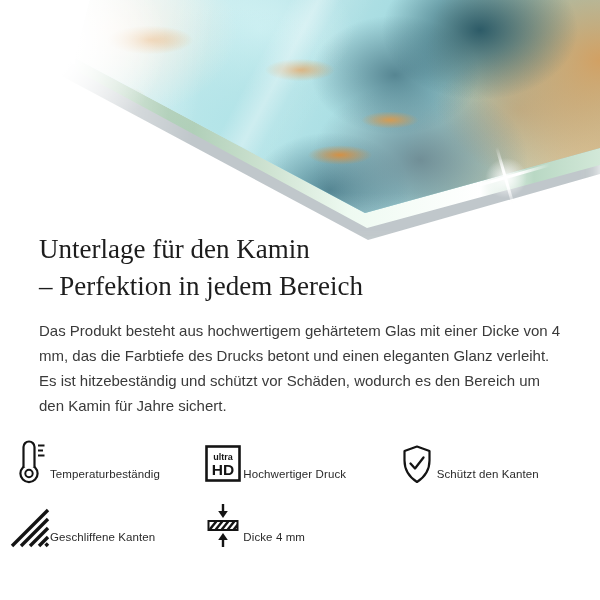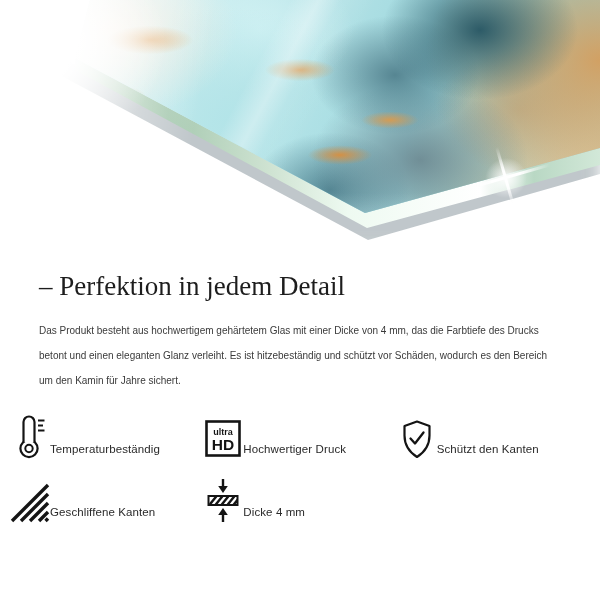--- a/index.html
+++ b/index.html
@@ -61,21 +61,21 @@
     background:linear-gradient(to right,transparent,#fff 35%,#fff 65%,transparent);filter:blur(.4px);}
   .sparkle .ray-v{position:absolute;left:44px;top:0;width:3px;height:64px;
     background:linear-gradient(to bottom,transparent,#fff 40%,#fff 60%,transparent);filter:blur(.4px);}
 
   
   .content{padding:0 39px;position:relative;}
   .title{
     font-family:"Liberation Serif","DejaVu Serif",serif;font-weight:400;
     font-size:27px;line-height:37px;color:#1d1d1d;margin:7px 0 0;
   }
-  .desc{font-size:10px;line-height:25px;color:#3a3a3a;margin:13px 0 0;max-width:524px;}
+  .desc{font-size:15px;line-height:25px;color:#3a3a3a;margin:13px 0 0;max-width:524px;}
 
   
   .features{
     display:grid;grid-template-columns:repeat(3,1fr);
     margin-top:21px;row-gap:17px;padding:0 10px;
   }
   .feature{display:flex;align-items:center;}
   .icon-box{height:46px;display:flex;align-items:flex-end;justify-content:center;}
   .feature .label{margin-top:24px;font-size:11.5px;color:#2a2a2a;letter-spacing:.1px;}
   .feature svg{display:block;}
@@ -90,21 +90,21 @@
   <div class="panel-art"></div>
   <div class="hero-fade"></div>
   <div class="sparkle">
     <div class="glow"></div>
       <div class="ray-h"></div>
       <div class="ray-v"></div>
   </div>
 </div>
 
 <div class="content">
-  <h1 class="title"><br><span>– Perfektion in jedem Detail</span></h1>
+  <h1 class="title"><span>Unterlage für den Kamin</span><br><span>– Perfektion in jedem Bereich</span></h1>
   <p class="desc">Das Produkt besteht aus hochwertigem gehärtetem Glas mit einer Dicke von 4 mm, das die Farbtiefe des Drucks betont und einen eleganten Glanz verleiht. Es ist hitzebeständig und schützt vor Schäden, wodurch es den Bereich um den Kamin für Jahre sichert.</p>
 </div>
 
 <div class="features">
 
   <div class="feature">
     <div class="icon-box">
       <svg width="40" height="46" viewBox="0 0 40 46">
         <circle cx="19" cy="34.5" r="8.6" fill="none" stroke="#141414" stroke-width="2.2"></circle>
         <path d="M13.5 28 V8 a5.5 5.5 0 0 1 11 0 V28" fill="#ffffff" stroke="#141414" stroke-width="2.2"></path>

